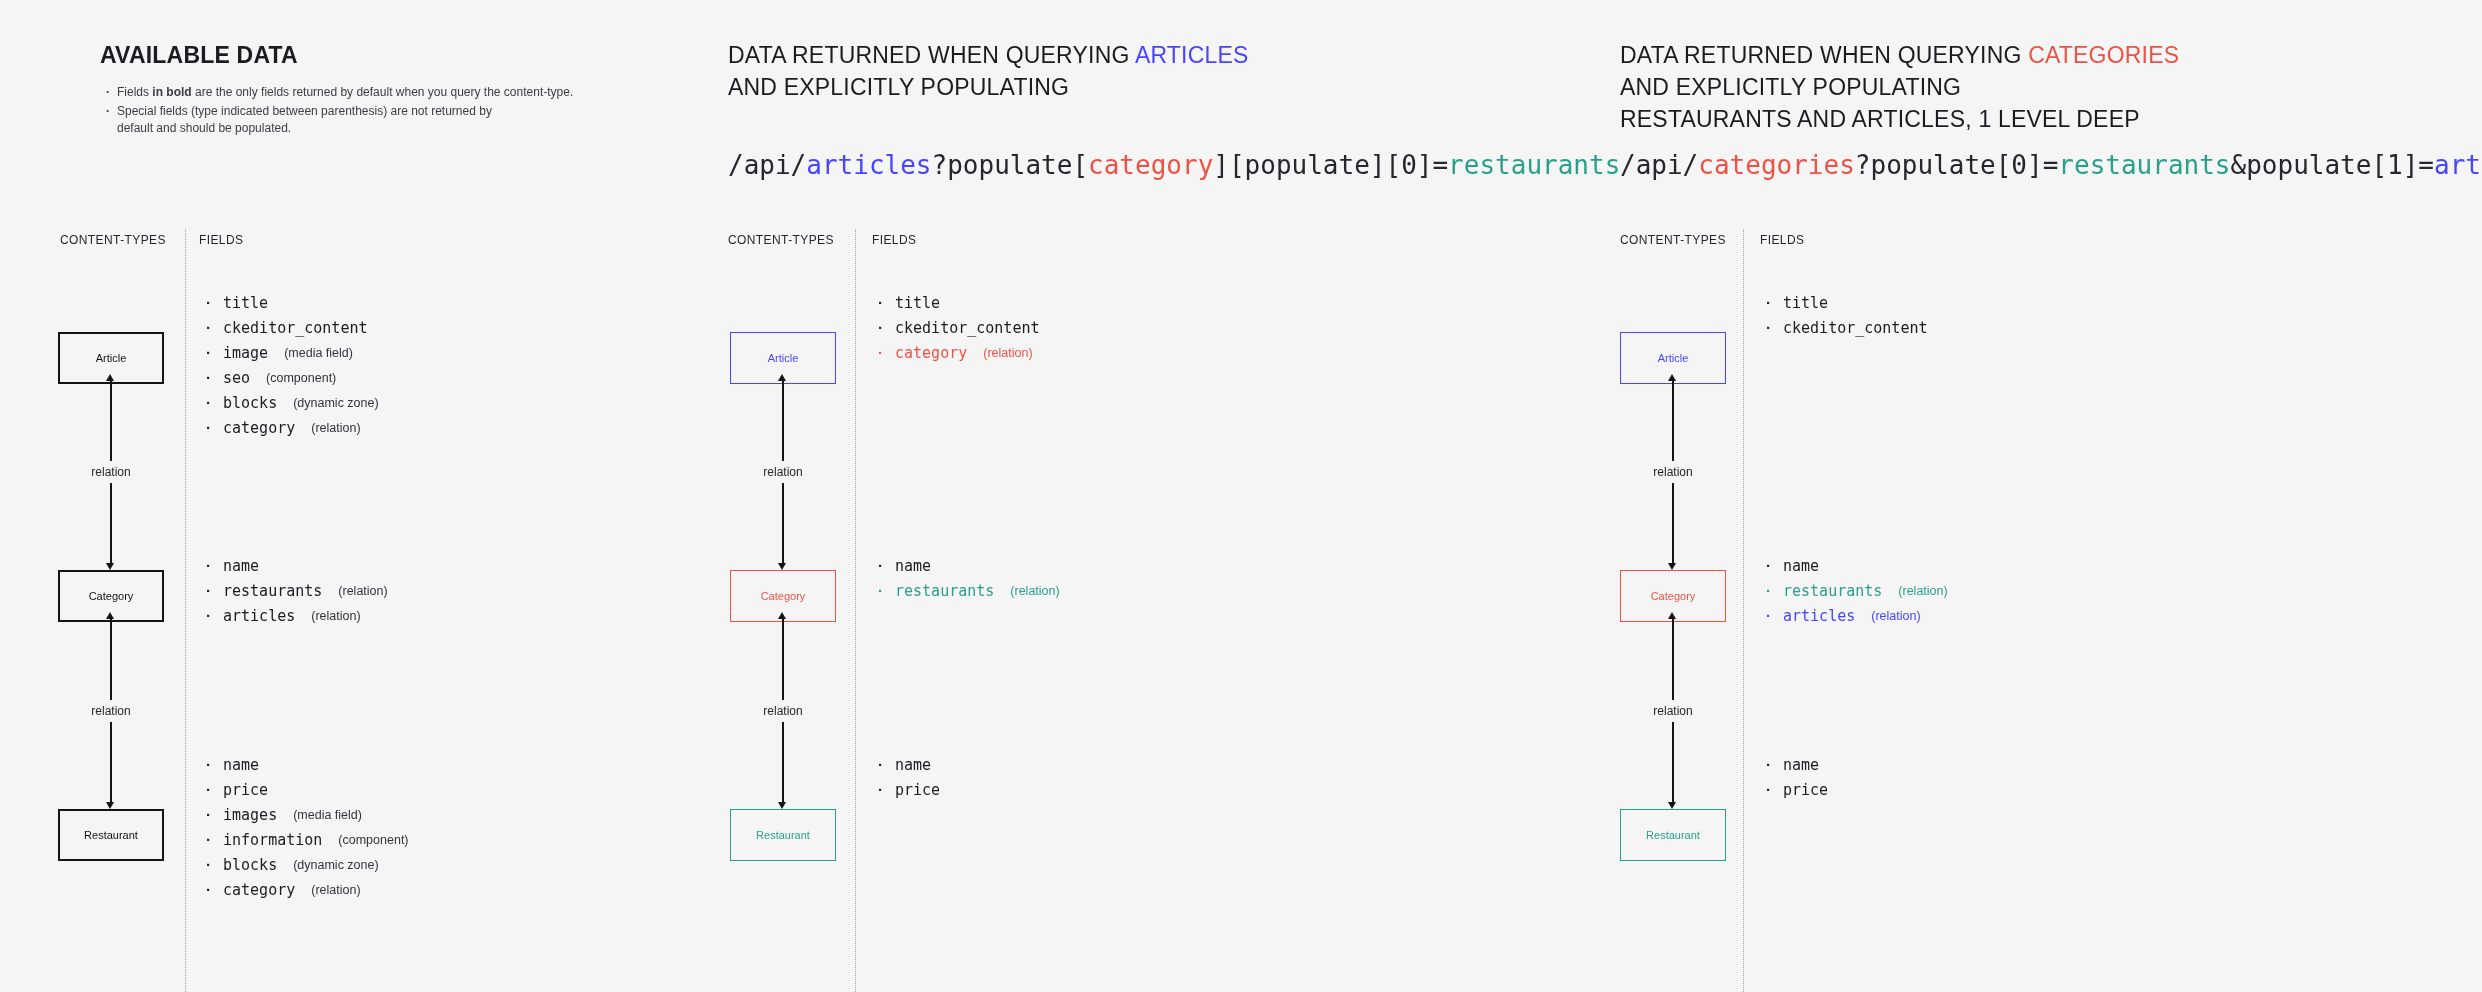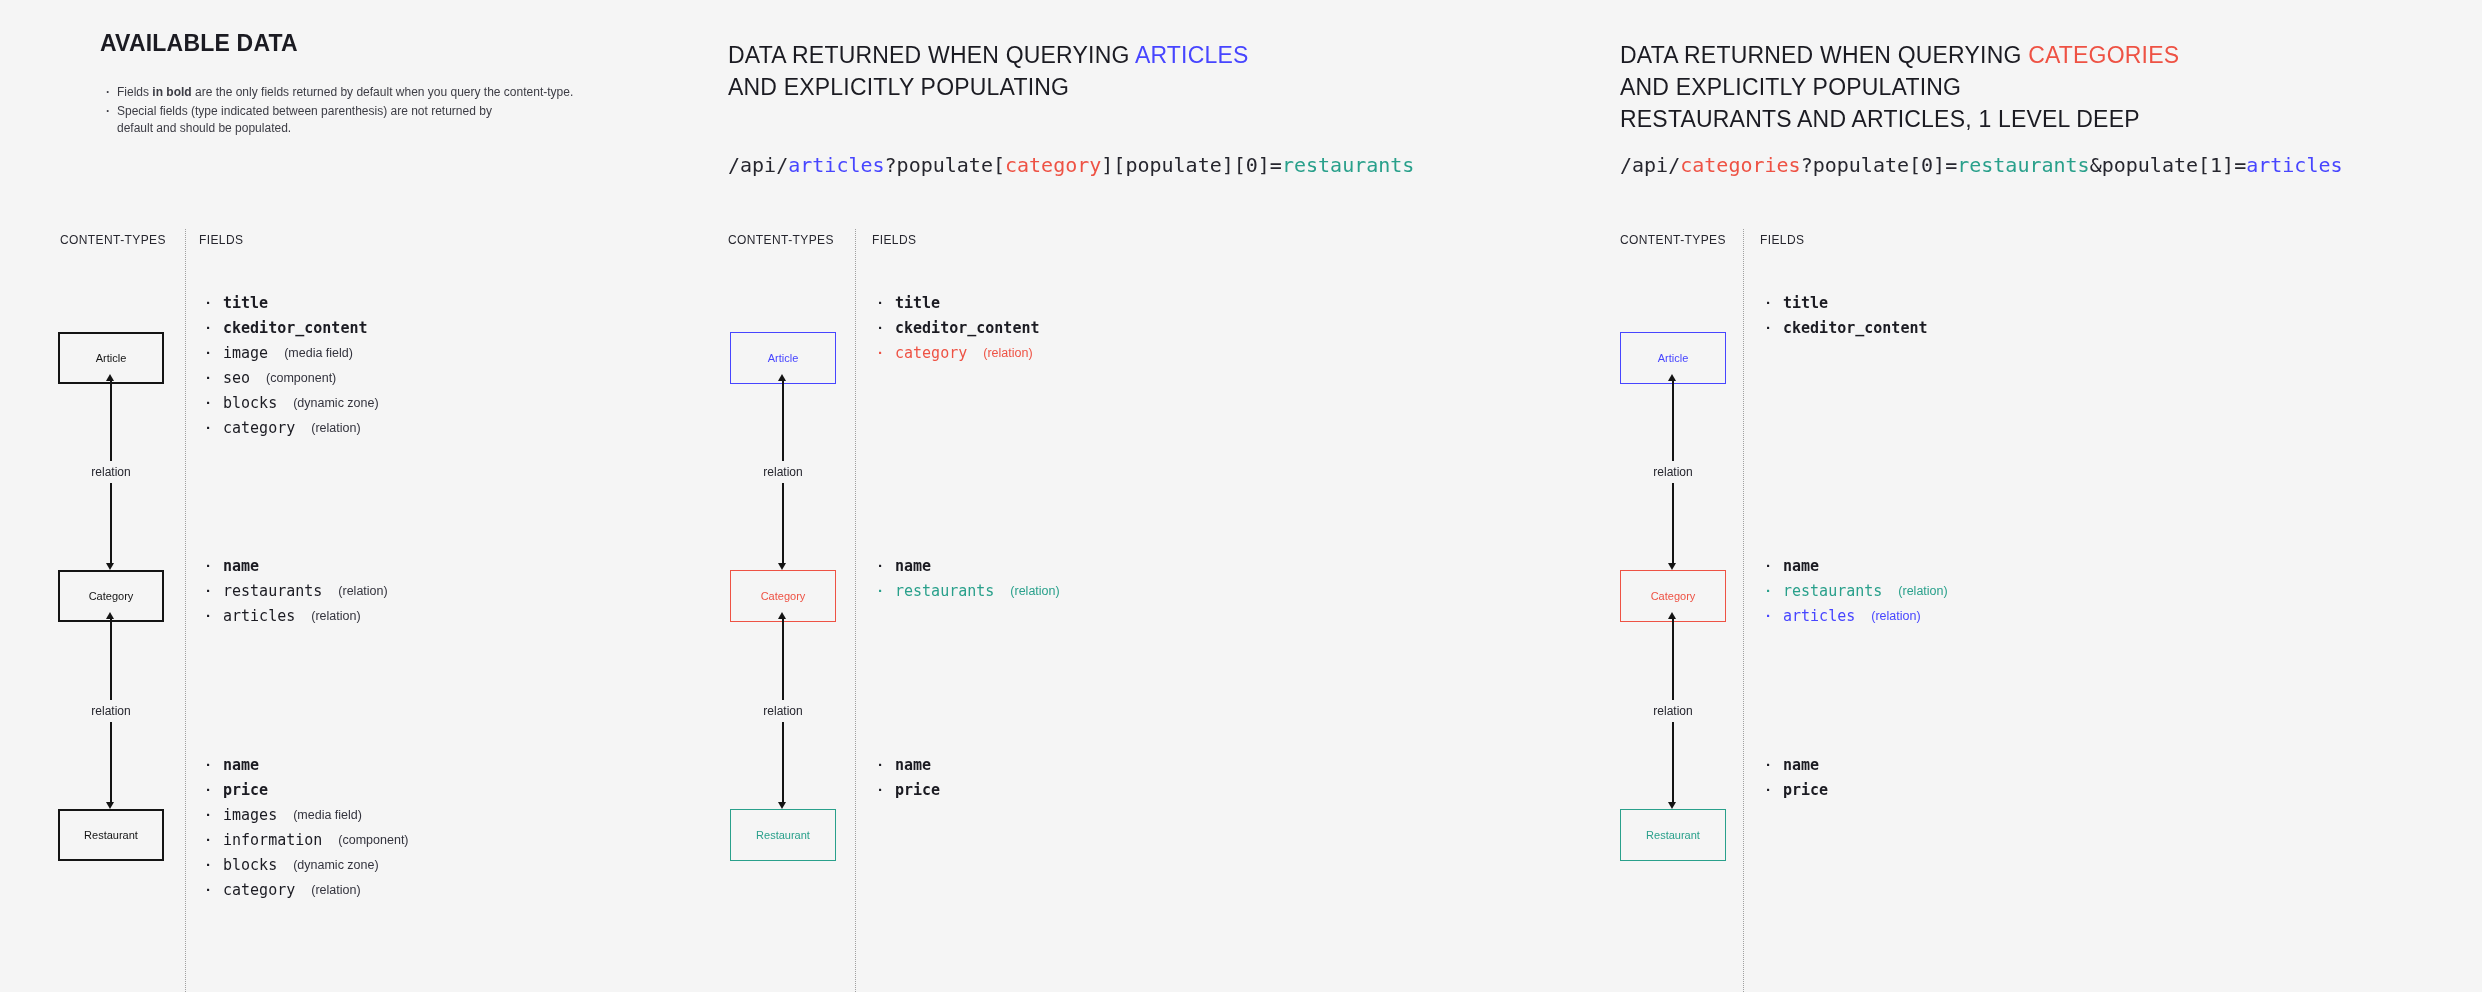--- a/index.html
+++ b/index.html
@@ -15,21 +15,21 @@
   *{box-sizing:border-box;margin:0;padding:0}
   html,body{background:var(--bg)}
   body{font-family:"Liberation Sans",sans-serif;color:var(--text)}
   .canvas{position:relative;width:2482px;height:992px;background:var(--bg);overflow:hidden}
   .panel{position:absolute;inset:0}
   .abs{position:absolute}
   .c-blue{color:var(--blue)} .c-red{color:var(--red)} .c-teal{color:var(--teal)}
 
   .panel-title{font-size:23px;font-weight:700;letter-spacing:.2px;white-space:nowrap}
   .panel-heading{font-size:23px;font-weight:400;line-height:32px;letter-spacing:.2px;white-space:nowrap}
-  .api-line{font-family:"DejaVu Sans Mono",monospace;font-size:20px;line-height:26px;color:#26262e;white-space:nowrap}
+  .api-line{font-family:"DejaVu Sans Mono",monospace;font-size:26px;line-height:26px;color:#26262e;white-space:nowrap}
 
   .notes{font-size:12px;line-height:17px;color:#3c3c44}
   .note-row{display:flex;align-items:flex-start;margin-bottom:2px}
   .note-row::before{content:"\00B7";margin-right:7px;font-weight:700;line-height:17px}
   .note-text{white-space:nowrap}
   .note-wrap{display:inline-block;max-width:402px;white-space:normal}
 
   .col-header{font-size:12px;letter-spacing:.4px;color:#26262e;white-space:nowrap}
   .dotted-sep{width:0;border-left:1.5px dotted #a0a0a0}
 
@@ -43,36 +43,36 @@
   .arrow .line{position:absolute;left:6.25px;top:5px;bottom:5px;width:1.5px;background:var(--line)}
   .arrow .head{position:absolute;left:2px;width:0;height:0;border-left:4.5px solid transparent;border-right:4.5px solid transparent}
   .arrow .head.up{top:0;border-bottom:7px solid var(--line)}
   .arrow .head.down{bottom:0;border-top:7px solid var(--line)}
   .rel-label{position:absolute;top:50%;left:50%;transform:translate(-50%,-50%);background:var(--bg);
              padding:4px 5px;font-size:12px;white-space:nowrap;color:#26262e}
 
   .fields{position:absolute;font-family:"DejaVu Sans Mono",monospace;font-size:15px;color:var(--text)}
   .field-row{height:25px;display:flex;align-items:center;white-space:nowrap}
   .field-row::before{content:"\00B7";font-family:"Liberation Sans",sans-serif;width:17px;font-size:15px;font-weight:700;color:inherit}
-  .row-bold .fname{font-weight:700}
+  .row-bold .fname{font-weight:400}
   .fannot{font-family:"Liberation Sans",sans-serif;font-size:12.5px;margin-left:16px;color:var(--annot)}
   .row-red .fname,.row-red .fannot{color:var(--red)}
   .row-red::before{color:var(--red)}
   .row-teal .fname,.row-teal .fannot{color:var(--teal)}
   .row-teal::before{color:var(--teal)}
   .row-blue .fname,.row-blue .fannot{color:var(--blue)}
   .row-blue::before{color:var(--blue)}
 </style>
 </head>
 <body>
 
 <div class="canvas">
 
   <div class="panel">
-    <div class="panel-title abs" style="left:100px;top:30px">AVAILABLE DATA</div>
+    <div class="panel-title abs" style="left:100px;top:42px">AVAILABLE DATA</div>
 
     <div class="notes abs" style="left:106px;top:84px">
       <div class="note-row">
         <span class="note-text"><span>Fields </span><b>in bold</b><span> are the only fields returned by default when you query the content-type.</span></span>
       </div>
       <div class="note-row">
         <span class="note-wrap">Special fields (type indicated between parenthesis) are not returned by default and should be populated.</span>
       </div>
     </div>
 

